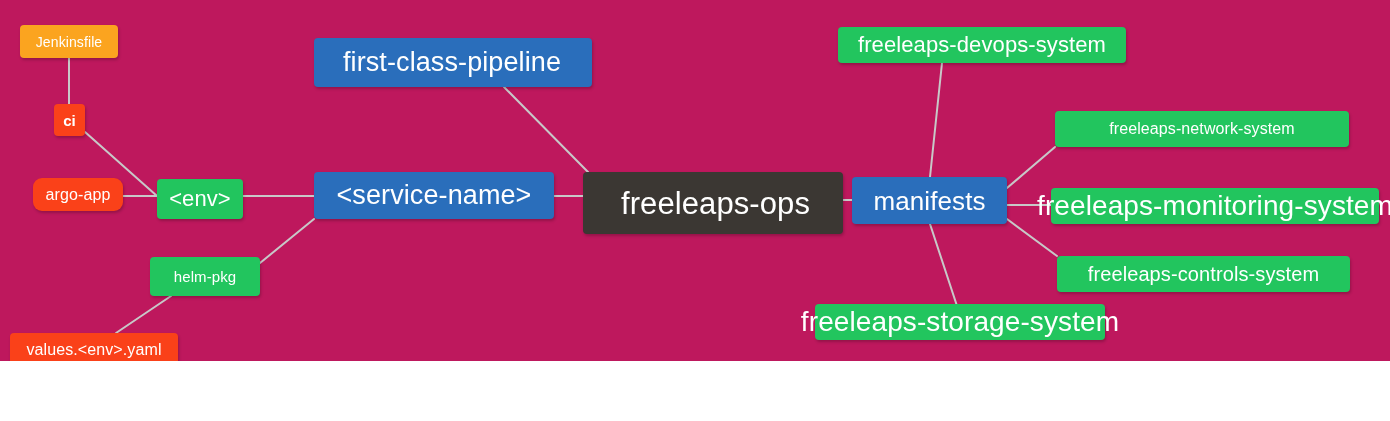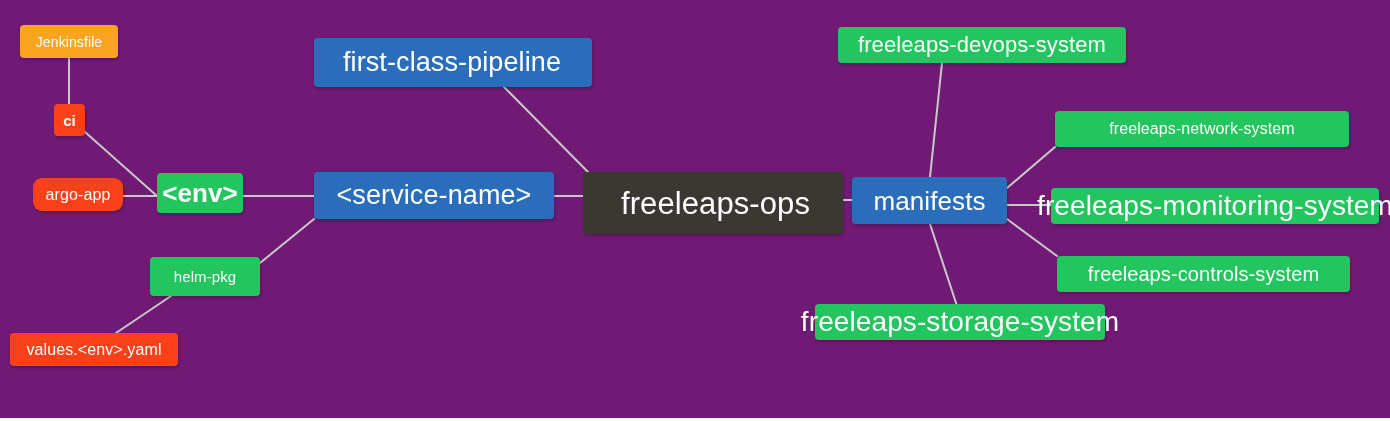--- a/index.html
+++ b/index.html
@@ -7,22 +7,22 @@
     padding: 0;
     background: #ffffff;
   }
   body {
     font-family: "Liberation Sans", sans-serif;
     -webkit-font-smoothing: antialiased;
   }
   #canvas {
     position: relative;
     width: 1390px;
-    height: 418px;
-    background: #701a75;
+    height: 361px;
+    background: #be185d;
     overflow: hidden;
   }
   #edges {
     position: absolute;
     left: 0;
     top: 0;
     width: 1390px;
     height: 421px;
     pointer-events: none;
   }
@@ -63,21 +63,21 @@
       <line x1="930" y1="177" x2="942" y2="63" stroke="#c8c8c8" stroke-width="2" stroke-linecap="round"></line>
       <line x1="1007" y1="188" x2="1055" y2="147" stroke="#c8c8c8" stroke-width="2" stroke-linecap="round"></line>
       <line x1="1007" y1="205" x2="1051" y2="205" stroke="#c8c8c8" stroke-width="2" stroke-linecap="round"></line>
       <line x1="1007" y1="219" x2="1057" y2="256" stroke="#c8c8c8" stroke-width="2" stroke-linecap="round"></line>
       <line x1="930" y1="224" x2="958" y2="309" stroke="#c8c8c8" stroke-width="2" stroke-linecap="round"></line>
     </svg>
   <div id="nodes">
       <div class="node n-orange" style="left: 20px; top: 25px; width: 98px; height: 33px; font-size: 14px;">Jenkinsfile</div>
       <div class="node n-red" style="left: 54px; top: 104px; width: 31px; height: 32px; font-size: 15px; font-weight: bold;">ci</div>
       <div class="node n-red" style="left: 33px; top: 178px; width: 90px; height: 33px; font-size: 16px; border-radius: 9px;">argo-app</div>
-      <div class="node n-green" style="left: 157px; top: 173px; width: 86px; height: 40px; font-size: 26px; font-weight: bold;">&lt;env&gt;</div>
+      <div class="node n-green" style="left: 157px; top: 179px; width: 86px; height: 40px; font-size: 22px;">&lt;env&gt;</div>
       <div class="node n-green" style="left: 150px; top: 257px; width: 110px; height: 39px; font-size: 15px;">helm-pkg</div>
       <div class="node n-red" style="left: 10px; top: 333px; width: 168px; height: 33px; font-size: 16px;">values.&lt;env&gt;.yaml</div>
       <div class="node n-blue" style="left: 314px; top: 38px; width: 278px; height: 49px; font-size: 27px; padding-left: 8px;">first-class-pipeline</div>
       <div class="node n-blue" style="left: 314px; top: 172px; width: 240px; height: 47px; font-size: 27px;">&lt;service-name&gt;</div>
       <div class="node n-root" style="left: 583px; top: 172px; width: 260px; height: 62px; font-size: 31px;">freeleaps-ops</div>
       <div class="node n-blue" style="left: 852px; top: 177px; width: 155px; height: 47px; font-size: 26px;">manifests</div>
       <div class="node n-green" style="left: 798px; top: 27px; width: 288px; height: 36px; font-size: 22px; margin-left: 40px;">freeleaps-devops-system</div>
       <div class="node n-green" style="left: 1055px; top: 111px; width: 294px; height: 36px; font-size: 16px;">freeleaps-network-system</div>
       <div class="node n-green" style="left: 1051px; top: 188px; width: 328px; height: 36px; font-size: 28px; text-align: right;">freeleaps-monitoring-system</div>
       <div class="node n-green" style="left: 1057px; top: 256px; width: 293px; height: 36px; font-size: 20px;">freeleaps-controls-system</div>

